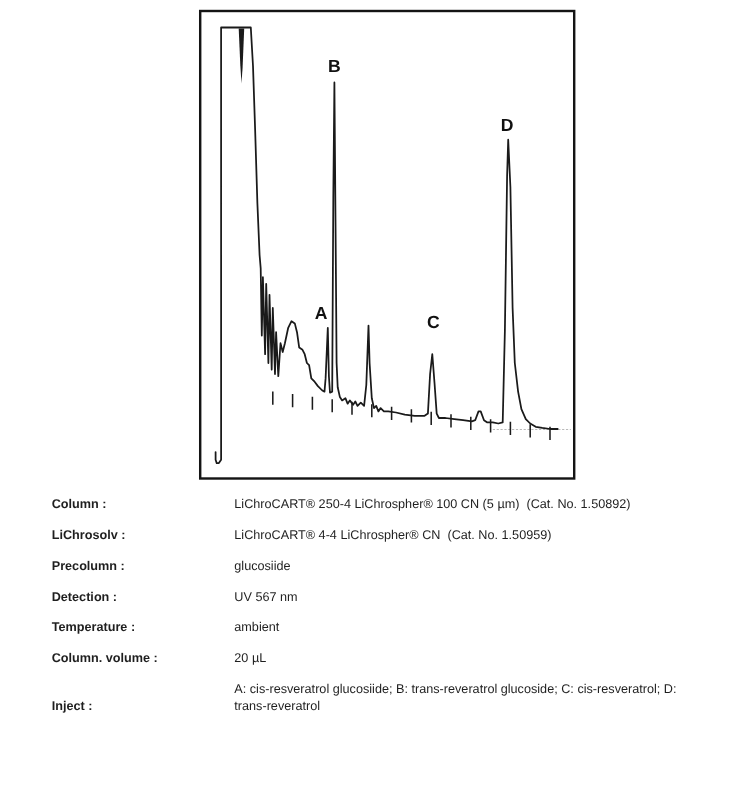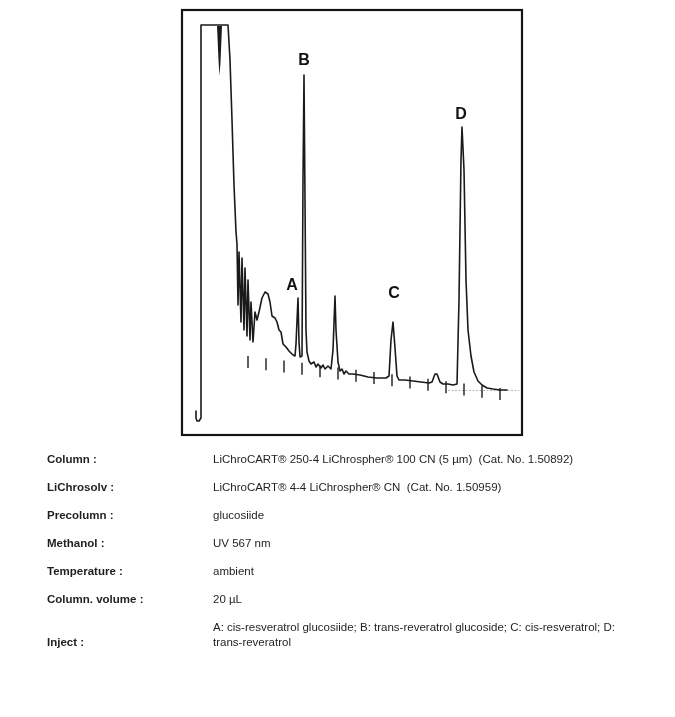--- a/index.html
+++ b/index.html
@@ -57,21 +57,21 @@
   </div>
 
 
   <div class="method-row">
     <div class="method-label">Precolumn :</div>
     <div class="method-value">glucosiide</div>
   </div>
 
 
   <div class="method-row">
-    <div class="method-label">Methanol :</div>
+    <div class="method-label">Detection :</div>
     <div class="method-value">UV 567 nm</div>
   </div>
 
   <div class="method-row">
     <div class="method-label">Temperature :</div>
     <div class="method-value">ambient</div>
   </div>
 
   <div class="method-row">
     <div class="method-label">Column. volume :</div>

